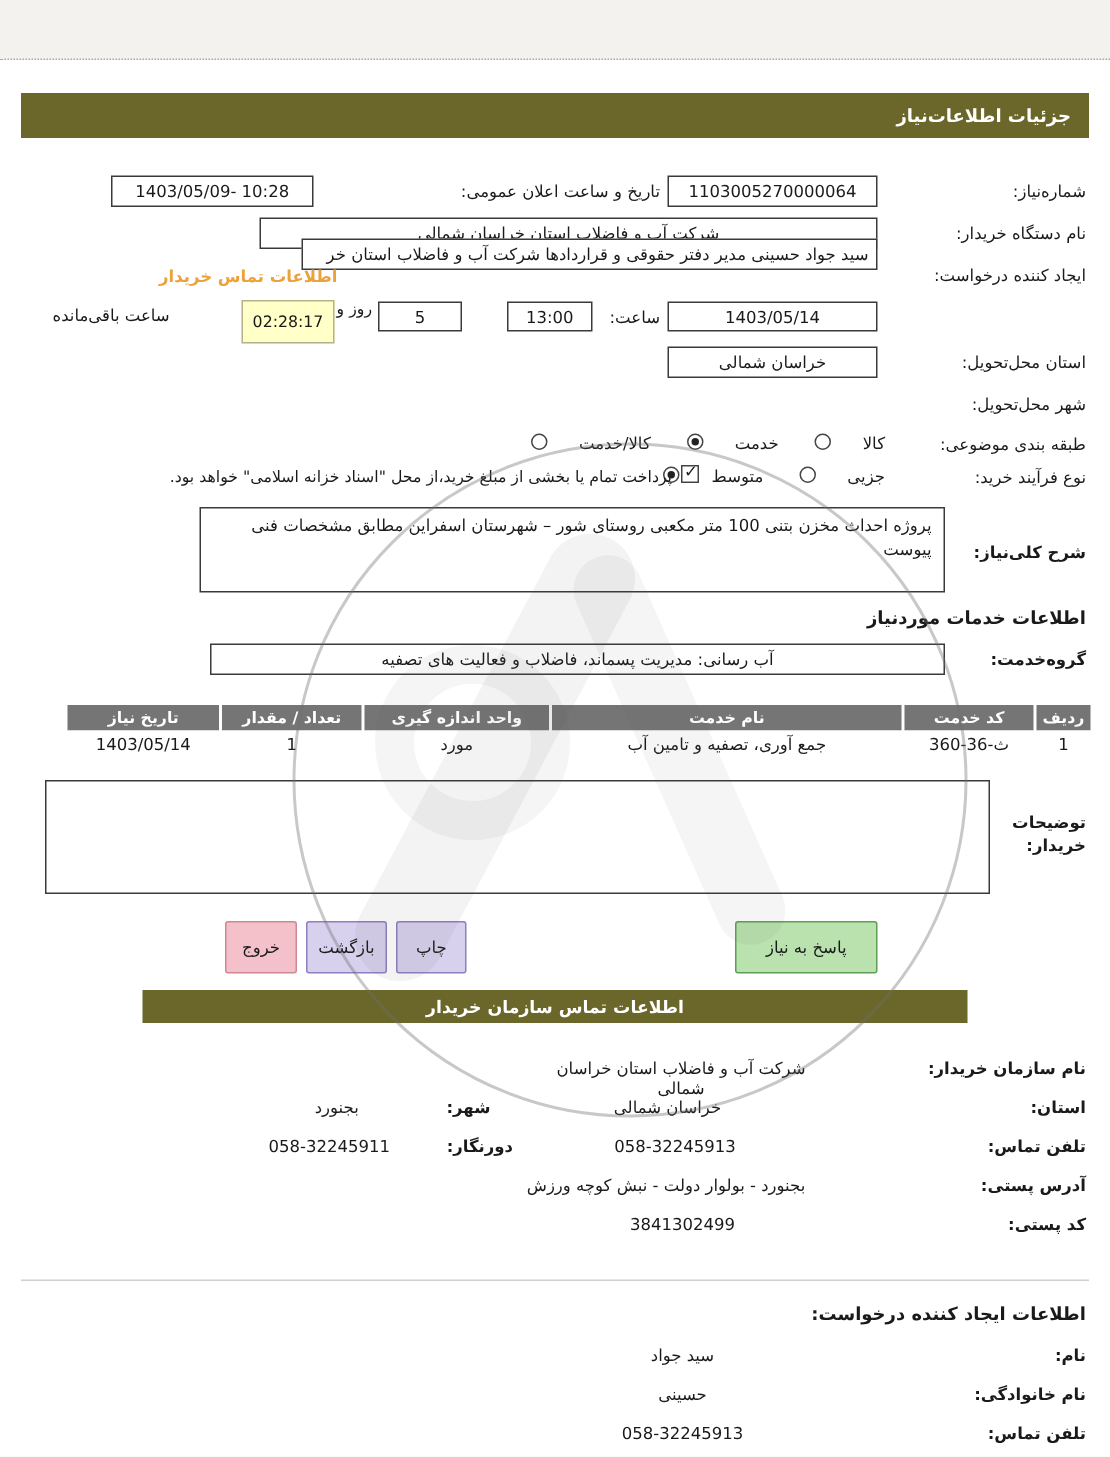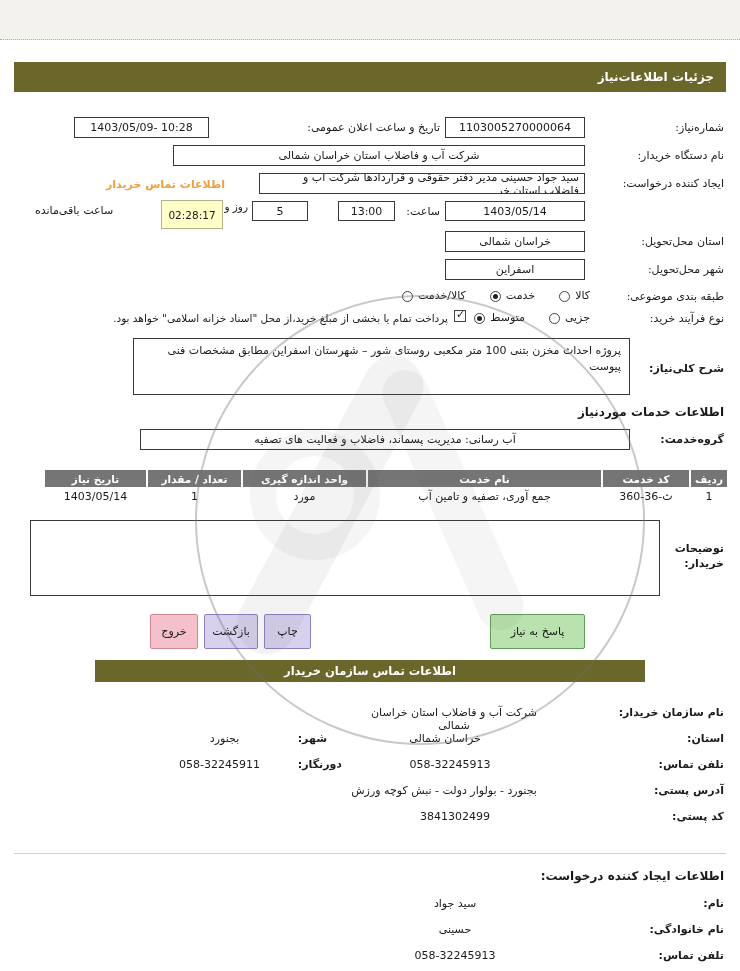--- a/index.html
+++ b/index.html
@@ -14,21 +14,21 @@
   .lblw{position:absolute;line-height:1.35;text-align:right}
   .b{font-weight:bold}
   .inp{position:absolute;height:21px;border:1px solid #3a3a3a;background:#fff;
         display:flex;align-items:center;justify-content:center;padding:0 5px;font-size:11px;overflow:hidden}
   .inp.rt{justify-content:flex-start}
   .ltr{direction:ltr}
   .link{position:absolute;color:var(--link_orange);font-weight:bold;cursor:pointer;z-index:3;white-space:nowrap}
   .badge{position:absolute;height:29px;background:var(--highlight_yellow);border:1px solid #b5b289;
         display:flex;align-items:center;justify-content:center;font-size:10.5px}
   .rgroup{position:absolute;display:flex;align-items:center;gap:24px;height:14px}
-  .ropt{display:inline-flex;align-items:flex-end;gap:5px;cursor:pointer}
+  .ropt{display:inline-flex;align-items:flex-start;gap:21px;cursor:pointer}
   .radio{width:11px;height:11px;border:1px solid #444;border-radius:50%;background:#fff;
         display:inline-block;position:relative;flex:0 0 auto}
   .radio.sel::after{content:"";position:absolute;inset:2px;border-radius:50%;background:#222}
   .cb{width:12px;height:12px;border:1px solid #444;background:#fff;display:inline-block;position:relative;cursor:pointer}
   .cb.checked::after{content:"✓";position:absolute;top:-3px;left:1px;font-size:11px;color:#222}
   .box{position:absolute;border:1px solid #3a3a3a;background:#fff;padding:4px 8px;text-align:right;line-height:1.45}
   .box.center{display:flex;align-items:center;justify-content:center;padding:0 8px}
   .table{position:absolute;direction:rtl}
   .thead,.trow{display:flex;gap:2px}
   .th{background:var(--table_header_bg);color:#fff;font-weight:bold;font-size:10.5px;height:17px;
@@ -64,35 +64,34 @@
 
   <span class="lbl" style="top:121px;right:16px">شماره‌نیاز:</span>
   <div class="inp ltr" style="top:117px;right:155px;width:140px">1103005270000064</div>
   <span class="lbl" style="top:121px;right:300px">تاریخ و ساعت اعلان عمومی:</span>
   <div class="inp ltr" style="top:117px;left:74px;width:135px">1403/05/09- 10:28</div>
 
   <span class="lbl" style="top:149px;right:16px">نام دستگاه خریدار:</span>
   <div class="inp" style="top:145px;right:155px;width:412px">شرکت آب و فاضلاب استان خراسان شمالی</div>
 
   <span class="lbl" style="top:177px;right:16px">ایجاد کننده درخواست:</span>
-  <div class="inp rt" style="top:173px;right:155px;width:326px">سید جواد حسینی مدیر دفتر حقوقی و قراردادها شرکت آب و فاضلاب استان خر</div>
+  <div class="inp rt" style="top:159px;right:155px;width:384px">سید جواد حسینی مدیر دفتر حقوقی و قراردادها شرکت آب و فاضلاب استان خر</div>
   <span class="link" style="top:178px;left:106px">اطلاعات تماس خریدار</span>
 
   <div class="inp ltr" style="top:201px;right:155px;width:140px;height:20px">1403/05/14</div>
   <span class="lbl" style="top:205px;right:300px">ساعت:</span>
   <div class="inp ltr" style="top:201px;right:345px;width:57px;height:20px">13:00</div>
   <div class="inp" style="top:201px;right:432px;width:56px;height:20px">5</div>
   <span class="lblw" style="top:199px;right:492px;width:26px;font-size:10.5px">روز و</span>
   <div class="badge ltr" style="top:200px;right:517px;width:62px">02:28:17</div>
   <span class="lbl" style="top:204px;left:35px">ساعت باقی‌مانده</span>
 
   <span class="lbl" style="top:235px;right:16px">استان محل‌تحویل:</span>
   <div class="inp" style="top:231px;right:155px;width:140px">خراسان شمالی</div>
   <span class="lbl" style="top:263px;right:16px">شهر محل‌تحویل:</span>
-  <div class="inp" style="top:259px;right:155px;width:140px">اسفراین</div>
 
   <span class="lbl" style="top:290px;right:16px">طبقه بندی موضوعی:</span>
   <div class="rgroup" style="top:288px;right:150px">
     <span class="ropt">
       <span>کالا</span>
       <span class="radio"></span>
     </span>
     <span class="ropt">
       <span>خدمت</span>
       <span class="radio sel"></span>

